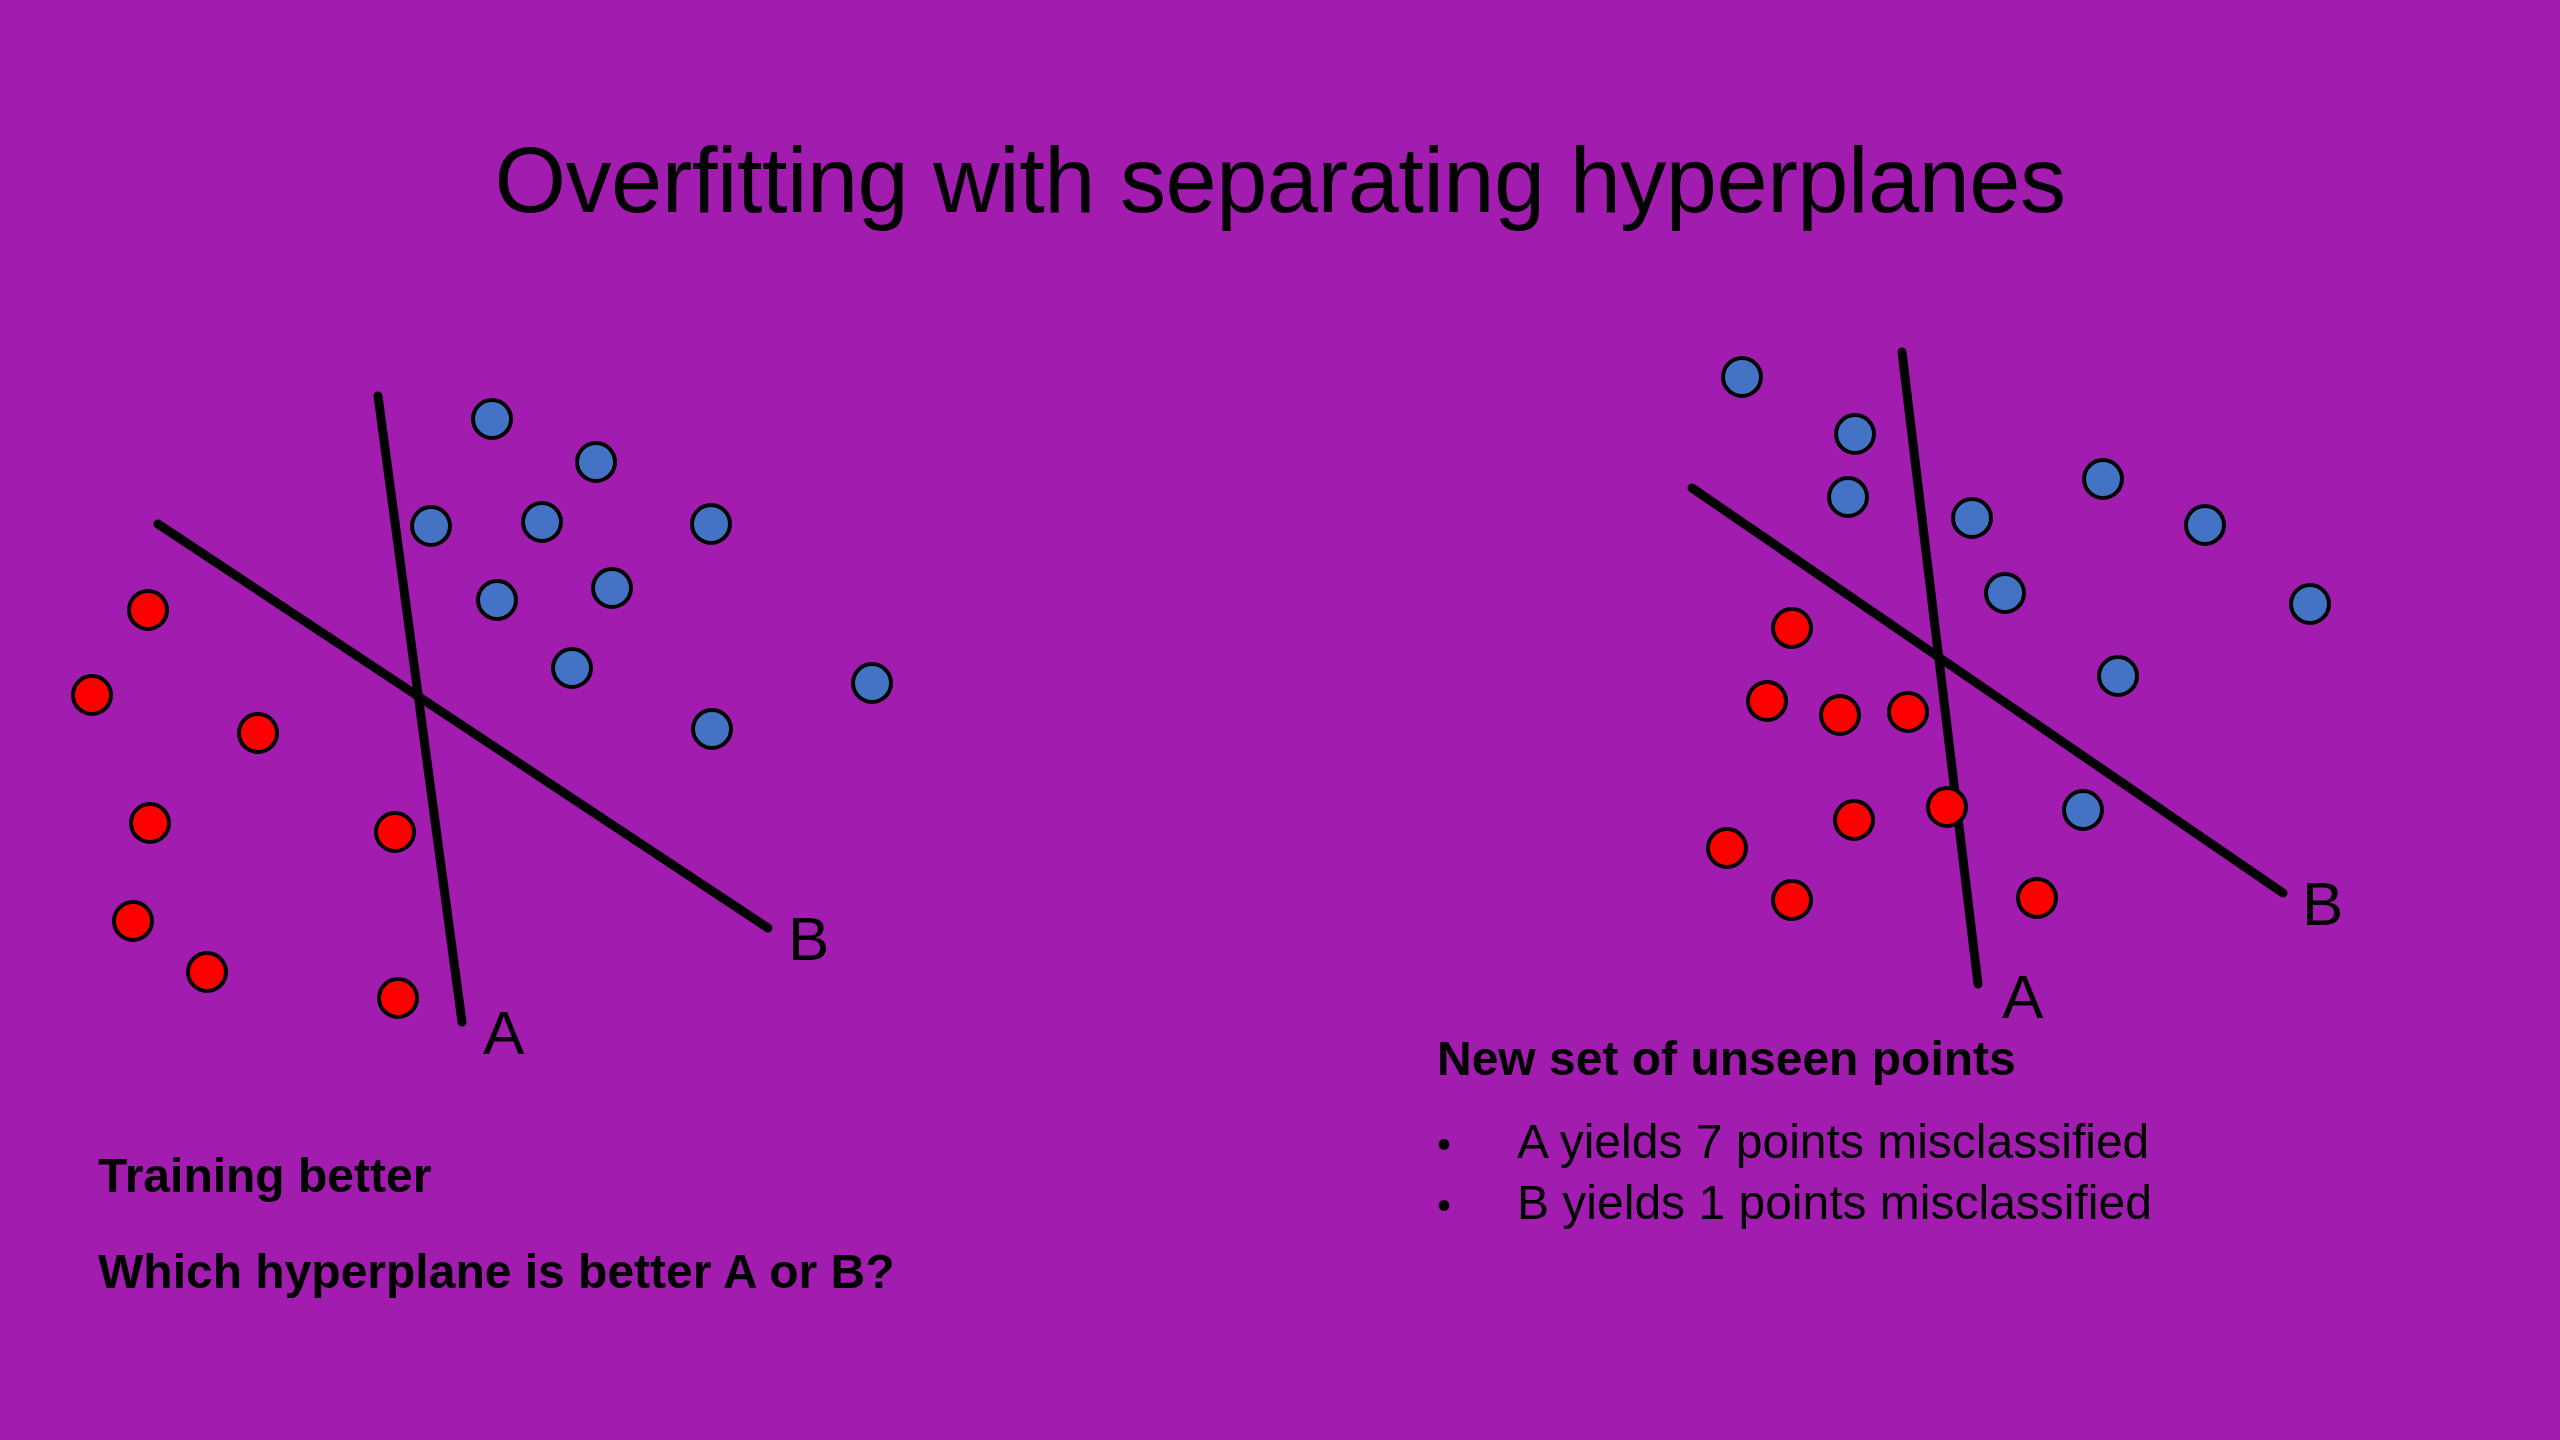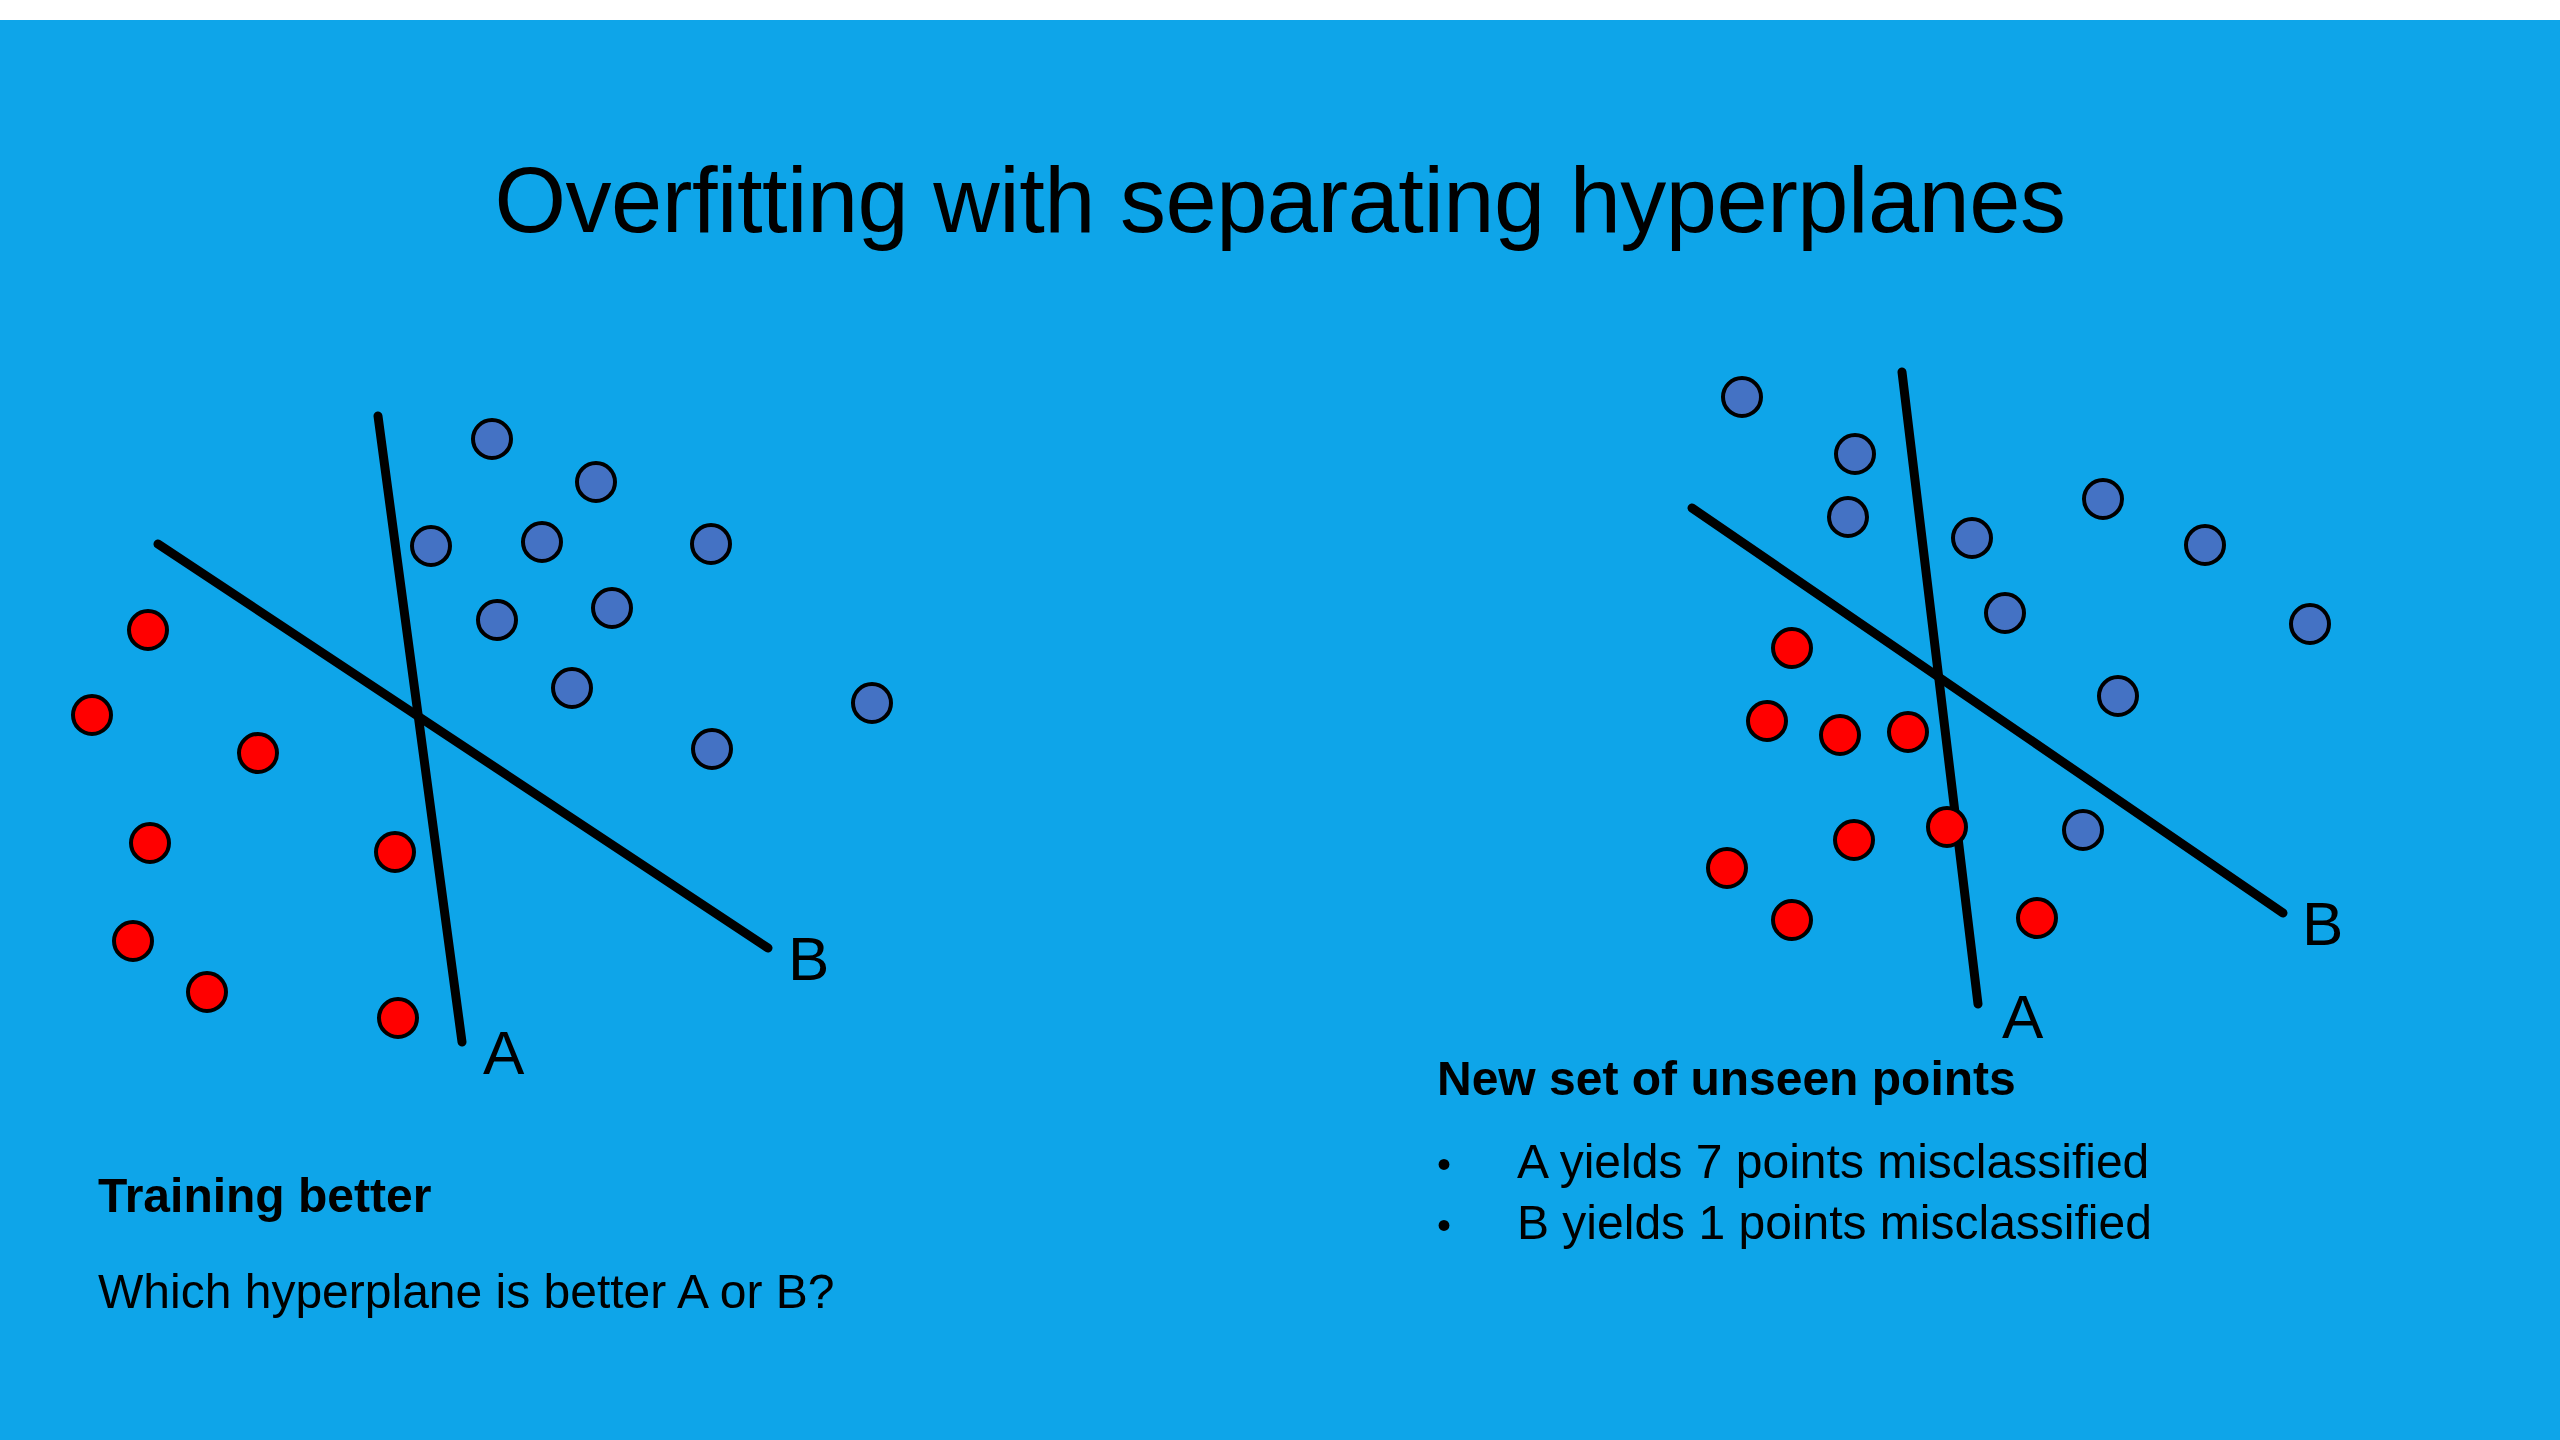--- a/index.html
+++ b/index.html
@@ -12,22 +12,21 @@
     width: 2560px;
     height: 1440px;
     overflow: hidden;
     font-family: "Liberation Sans", sans-serif;
     color: #000000;
     position: relative;
   }
   .slide {
     position: absolute;
     inset: 0;
-    background: #0ea5e9;
-    margin-top: 20px;
+    background: #a21caf;
   }
   .slide-title {
     position: absolute;
     left: 0;
     top: 132px;
     width: 2560px;
     text-align: center;
     font-size: 92px;
     font-weight: 400;
     line-height: 1.05;
@@ -47,21 +46,21 @@
     position: absolute;
   }
   .caption-heading {
     font-size: 48px;
     font-weight: 700;
     line-height: 1.25;
     white-space: nowrap;
   }
   .caption-line {
     font-size: 48px;
-    font-weight: 400;
+    font-weight: 700;
     line-height: 1.25;
     white-space: nowrap;
   }
   .bullet-list {
     list-style: none;
     margin: 0;
     padding: 0;
   }
   .bullet-row {
     display: flex;

